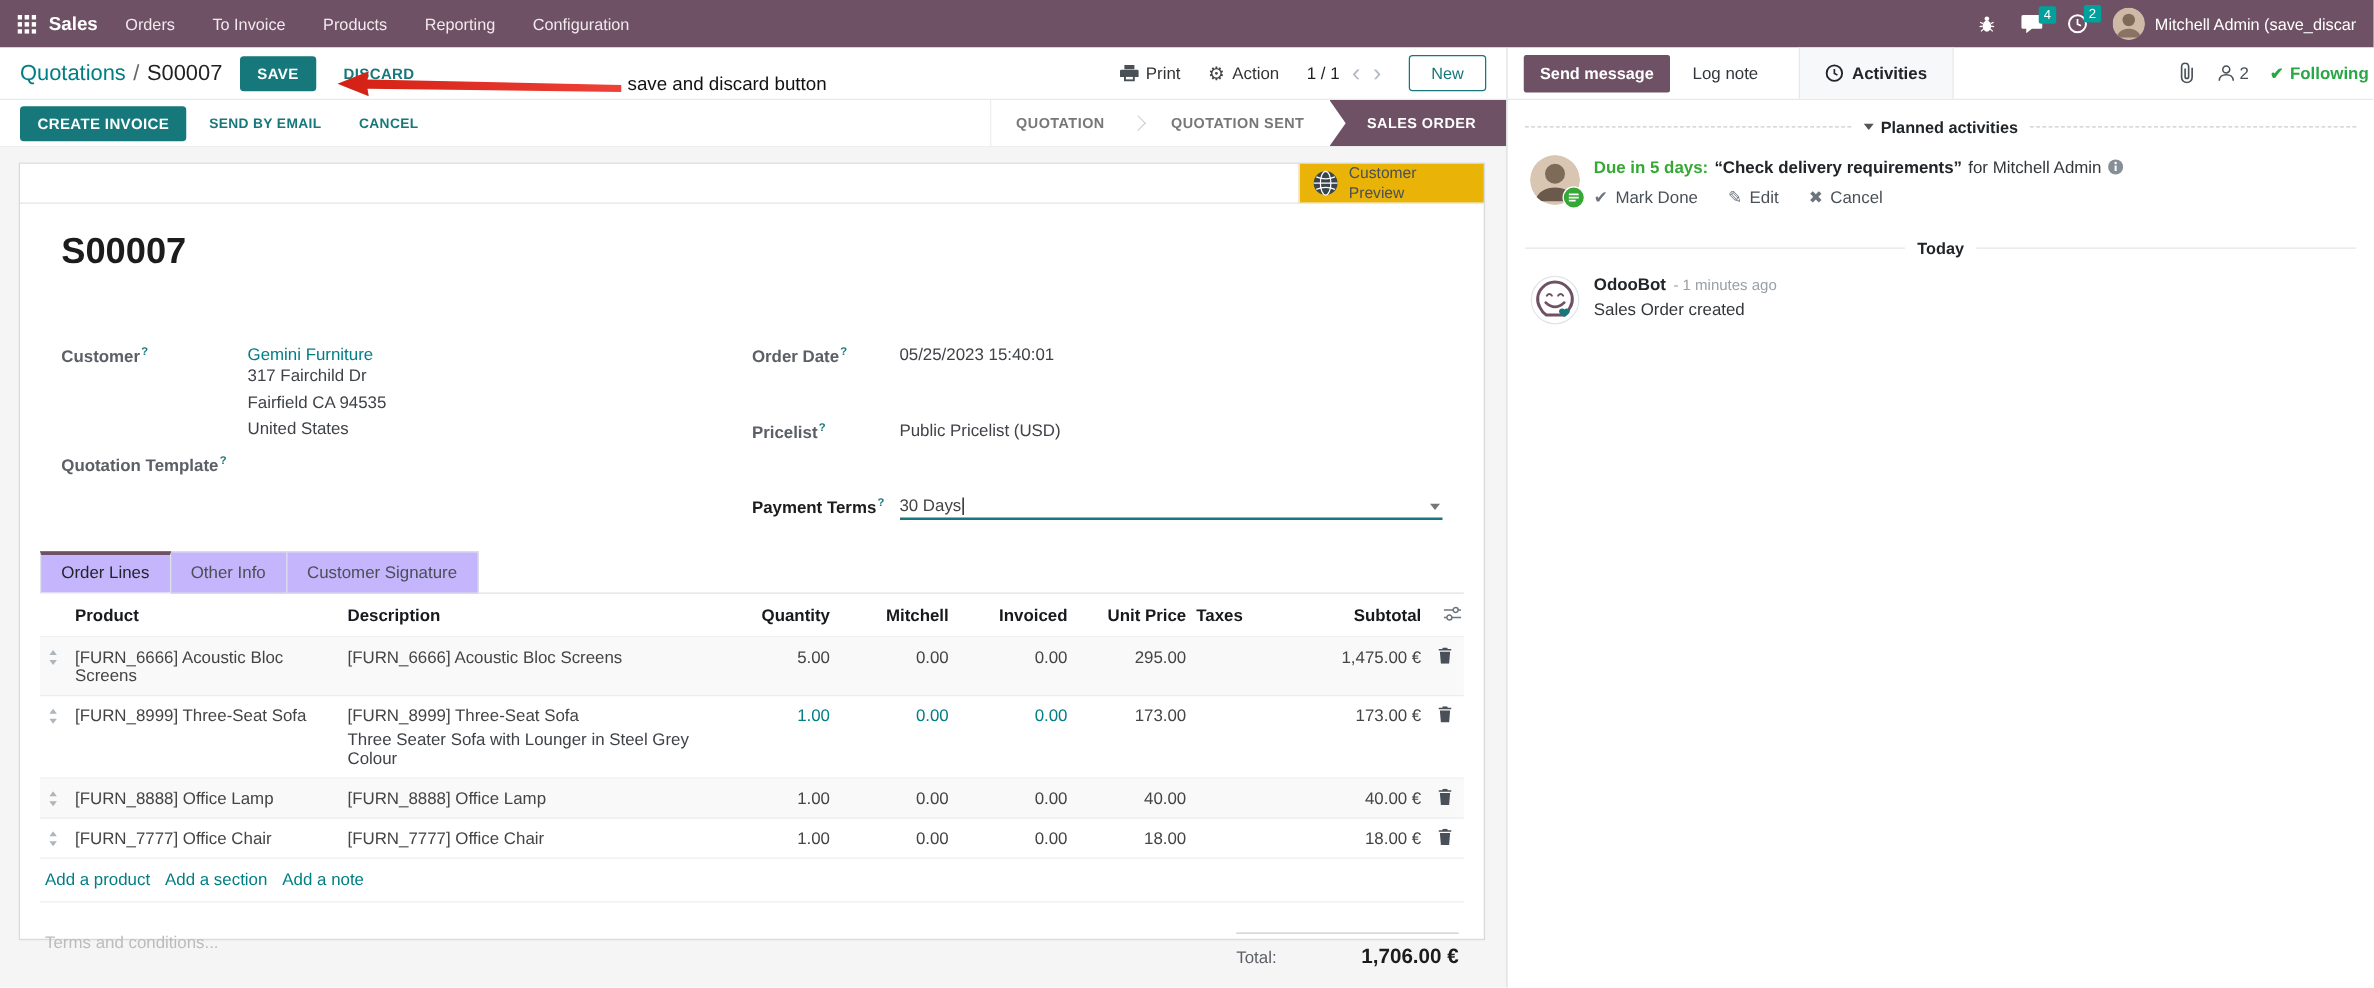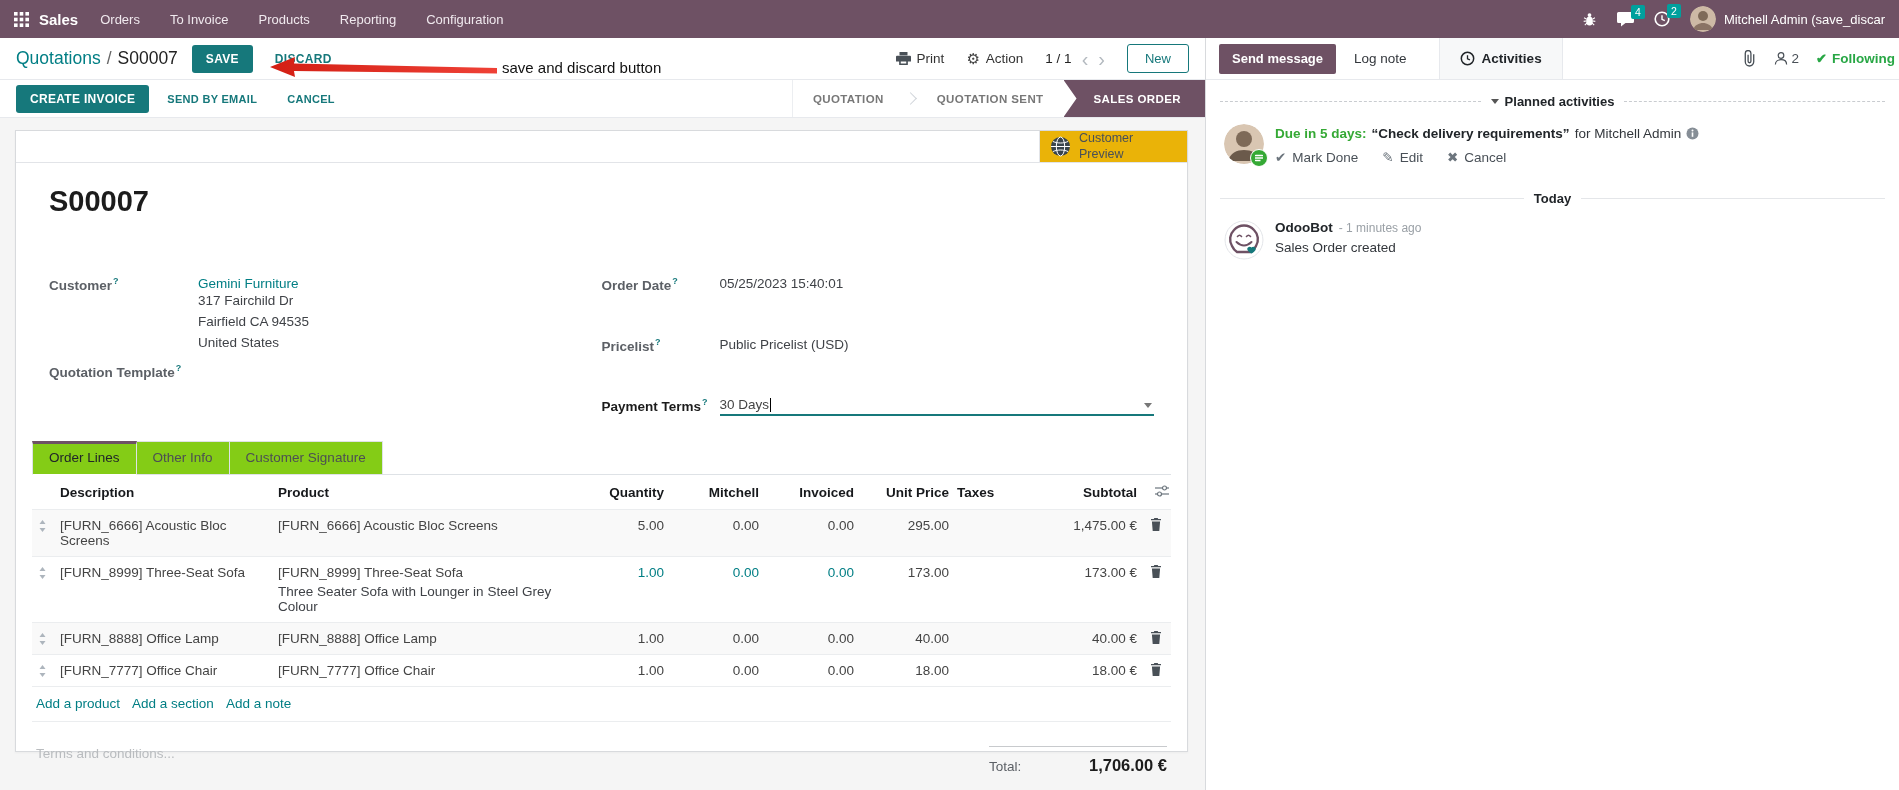--- a/index.html
+++ b/index.html
@@ -82,21 +82,21 @@
   .rlabel { width:118px; flex:0 0 118px; }
   .pay-field { flex:1; border-bottom:2px solid #16787b; display:flex; align-items:flex-end; padding-bottom:2px;
                position:relative; cursor:text; }
   .caret-bar { display:inline-block; width:1px; height:14px; background:#000; margin-left:1px; }
   .caret-down { width:0; height:0; border-left:4px solid transparent; border-right:4px solid transparent;
                 border-top:5px solid #777; position:absolute; right:2px; bottom:6px; cursor:pointer; }
 
   
   .tabs { display:flex; margin:16px 16px 0 16px; border-bottom:1px solid #dee2e6; }
   .tab { padding:8px 16px 9px; border:1px solid #dee2e6; border-left-width:0; color:#4c4f53; cursor:pointer;
-         margin-bottom:-1px; background:#84cc16; font-size:13.5px; }
+         margin-bottom:-1px; background:#c4b5fd; font-size:13.5px; }
   .tab:first-child { border-left-width:1px; }
   .tab.active { border-top:3px solid #6e5164; border-bottom-color:#fff; padding-top:6px; color:#212529; }
 
   
   .olines { margin:0 16px; }
   .orow { display:grid; grid-template-columns:24px 218px 1fr 85px 95px 95px 95px 80px 108px 30px;
           align-items:start; border-bottom:1px solid #ebedef; }
   .ohead { color:#17191c; font-weight:bold; }
   .ohead > div { padding:10px 4px 9px; }
   .cell { padding:8px 4px; }
@@ -360,22 +360,22 @@
 
         <div class="tabs">
           <span class="tab active">Order Lines</span>
           <span class="tab">Other Info</span>
           <span class="tab">Customer Signature</span>
         </div>
 
         <div class="olines">
           <div class="orow ohead">
             <div></div>
+            <div>Product</div>
             <div>Description</div>
-            <div>Product</div>
             <div class="num">Quantity</div>
             <div class="num">Mitchell</div>
             <div class="num">Invoiced</div>
             <div class="num">Unit Price</div>
             <div>Taxes</div>
             <div class="num">Subtotal</div>
             <div class="cell opt-cols">
               <svg width="14" height="12" viewBox="0 0 14 12">
                   <g stroke="#6c757d" stroke-width="1.2" fill="#fff">
                     <line x1="0" y1="3" x2="14" y2="3"></line>

